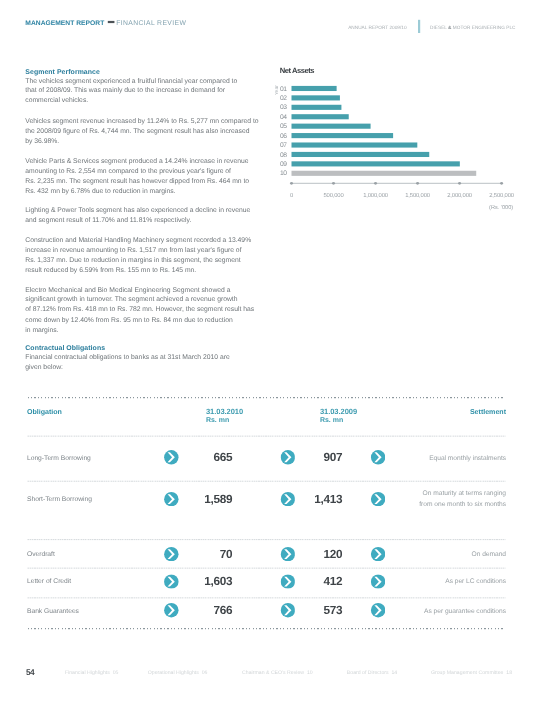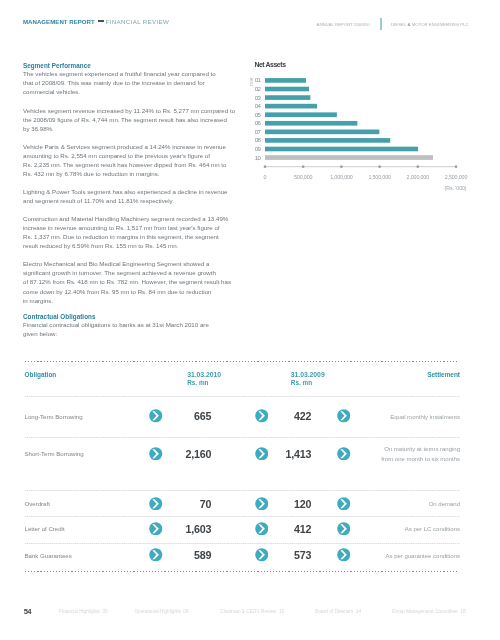--- a/index.html
+++ b/index.html
@@ -174,35 +174,35 @@
           <span class="lbl" style="left:0;top:-3.1px">Long-Term Borrowing</span>
           <svg class="arrow" style="left:124.8px;top:-6.75px" viewBox="0 0 28 28">
             <circle cx="14" cy="14" r="13.6" fill="#3fabc0"></circle>
             <path d="M11.4 4.6 L20.6 14 L11.4 23.4 L6.9 23.4 L15.4 14 L6.9 4.6 Z" fill="#ffffff"></path>
           </svg>
           <span class="num" style="right:248.9px;top:-5.8px">665</span>
           <svg class="arrow" style="left:230.45px;top:-6.75px" viewBox="0 0 28 28">
             <circle cx="14" cy="14" r="13.6" fill="#3fabc0"></circle>
             <path d="M11.4 4.6 L20.6 14 L11.4 23.4 L6.9 23.4 L15.4 14 L6.9 4.6 Z" fill="#ffffff"></path>
           </svg>
-          <span class="num" style="right:148.89999999999998px;top:-5.8px">422</span>
+          <span class="num" style="right:148.89999999999998px;top:-5.8px">907</span>
           <svg class="arrow" style="left:312.45px;top:-6.75px" viewBox="0 0 28 28">
             <circle cx="14" cy="14" r="13.6" fill="#3fabc0"></circle>
             <path d="M11.4 4.6 L20.6 14 L11.4 23.4 L6.9 23.4 L15.4 14 L6.9 4.6 Z" fill="#ffffff"></path>
           </svg>
           <span class="setl" style="right:0;top:-2.60px">Equal monthly instalments</span>
         </div>
         <div class="rowline" style="top: 79.4px;"></div>
         <div class="trow" style="top: 95.5px; height: 0px;">
           <span class="lbl" style="left:0;top:-3.1px">Short-Term Borrowing</span>
           <svg class="arrow" style="left:124.8px;top:-6.75px" viewBox="0 0 28 28">
             <circle cx="14" cy="14" r="13.6" fill="#3fabc0"></circle>
             <path d="M11.4 4.6 L20.6 14 L11.4 23.4 L6.9 23.4 L15.4 14 L6.9 4.6 Z" fill="#ffffff"></path>
           </svg>
-          <span class="num" style="right:248.9px;top:-5.8px">2,160</span>
+          <span class="num" style="right:248.9px;top:-5.8px">1,589</span>
           <svg class="arrow" style="left:230.45px;top:-6.75px" viewBox="0 0 28 28">
             <circle cx="14" cy="14" r="13.6" fill="#3fabc0"></circle>
             <path d="M11.4 4.6 L20.6 14 L11.4 23.4 L6.9 23.4 L15.4 14 L6.9 4.6 Z" fill="#ffffff"></path>
           </svg>
           <span class="num" style="right:148.89999999999998px;top:-5.8px">1,413</span>
           <svg class="arrow" style="left:312.45px;top:-6.75px" viewBox="0 0 28 28">
             <circle cx="14" cy="14" r="13.6" fill="#3fabc0"></circle>
             <path d="M11.4 4.6 L20.6 14 L11.4 23.4 L6.9 23.4 L15.4 14 L6.9 4.6 Z" fill="#ffffff"></path>
           </svg>
           <span class="setl" style="right:0;top:-7.60px">On maturity at terms ranging</span>
@@ -246,21 +246,21 @@
           </svg>
           <span class="setl" style="right:0;top:-2.60px">As per LC conditions</span>
         </div>
         <div class="rowline" style="top: 185.1px;"></div>
         <div class="trow" style="top: 197.2px; height: 0px;">
           <span class="lbl" style="left:0;top:-3.1px">Bank Guarantees</span>
           <svg class="arrow" style="left:124.8px;top:-6.75px" viewBox="0 0 28 28">
             <circle cx="14" cy="14" r="13.6" fill="#3fabc0"></circle>
             <path d="M11.4 4.6 L20.6 14 L11.4 23.4 L6.9 23.4 L15.4 14 L6.9 4.6 Z" fill="#ffffff"></path>
           </svg>
-          <span class="num" style="right:248.9px;top:-5.8px">589</span>
+          <span class="num" style="right:248.9px;top:-5.8px">766</span>
           <svg class="arrow" style="left:230.45px;top:-6.75px" viewBox="0 0 28 28">
             <circle cx="14" cy="14" r="13.6" fill="#3fabc0"></circle>
             <path d="M11.4 4.6 L20.6 14 L11.4 23.4 L6.9 23.4 L15.4 14 L6.9 4.6 Z" fill="#ffffff"></path>
           </svg>
           <span class="num" style="right:148.89999999999998px;top:-5.8px">573</span>
           <svg class="arrow" style="left:312.45px;top:-6.75px" viewBox="0 0 28 28">
             <circle cx="14" cy="14" r="13.6" fill="#3fabc0"></circle>
             <path d="M11.4 4.6 L20.6 14 L11.4 23.4 L6.9 23.4 L15.4 14 L6.9 4.6 Z" fill="#ffffff"></path>
           </svg>
           <span class="setl" style="right:0;top:-2.60px">As per guarantee conditions</span>

